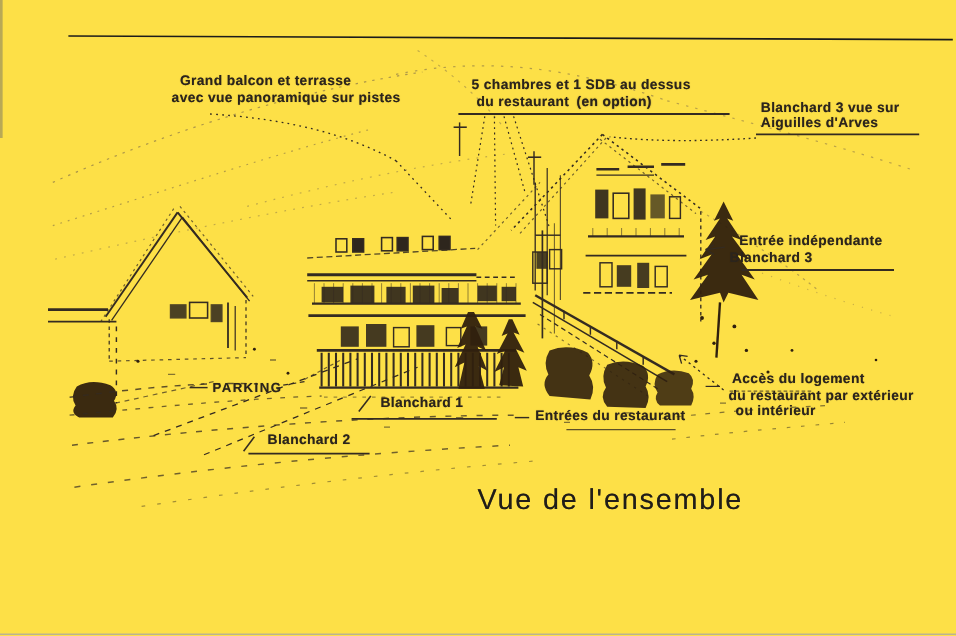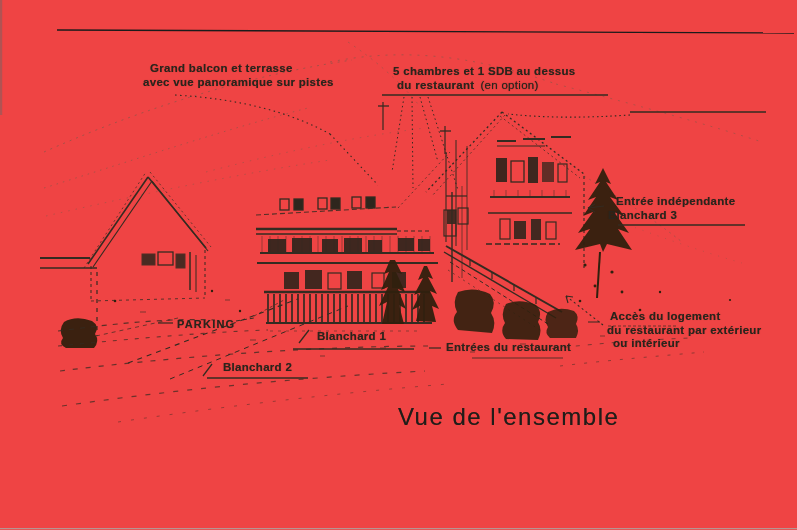--- a/index.html
+++ b/index.html
@@ -1,31 +1,31 @@
 <!DOCTYPE html>
 <html><head>
 <meta charset="utf-8">
 <style>
   html,body{margin:0;padding:0;background:#e8e8e6;}
   .page{
-    position:relative;width:797px;height:530px;background:#ef4444;overflow:hidden;
+    position:relative;width:797px;height:530px;background:#fde047;overflow:hidden;
     font-family:"Liberation Sans",sans-serif;
   }
   svg.sketch{position:absolute;left:0;top:0;}
   .ann{
     position:absolute;color:#2b241c;font-size:11.5px;font-weight:700;
     line-height:13.5px;letter-spacing:.3px;white-space:nowrap;
     text-shadow:0 0 .7px rgba(43,36,28,.55);
   }
   .ann div{white-space:nowrap;}
   .ind3{margin-left:3px}.ind4{margin-left:4px}.ind6{margin-left:6px}
   .ind7{margin-left:7px}.ind8{margin-left:8px}
   #ann-balcony{left:143px;top:62px;}
   #ann-rooms{left:393px;top:65px;}
-  #ann-rooms .opt{font-weight:400;margin-left:6px;text-shadow:0 0 1px rgba(43,36,28,.8);}
+  #ann-rooms .opt{font-weight:700;margin-left:6px;text-shadow:0 0 1px rgba(43,36,28,.8);}
   #ann-b3view{left:634px;top:84px;line-height:12.5px;}
   #ann-entrance{left:608px;top:195px;}
   #ann-access{left:607px;top:298px;line-height:13.5px;margin-top:12px;}
   #ann-parking{left:177px;top:318px;font-size:11px;letter-spacing:1.2px;}
   #ann-b1{left:317px;top:330px;text-align:right;}
   #ann-b2{left:223px;top:361px;}
   #ann-entrees{left:446px;top:341px;}
   .caption{
     position:absolute;left:398px;top:403px;font-size:24px;font-weight:400;
     color:#201d19;letter-spacing:1.5px;text-shadow:0 0 .5px rgba(30,28,25,.6);
@@ -244,20 +244,24 @@
     <div>avec vue panoramique sur pistes</div>
   </div>
 
   <div class="ann" id="ann-rooms">
     <div>5 chambres et 1 SDB au dessus</div>
     <div class="ind4">
       <span>du restaurant</span><span class="opt">(en option)</span>
     </div>
   </div>
 
+  <div class="ann" id="ann-b3view">
+    <div>Blanchard 3 vue sur</div>
+    <div>Aiguilles d'Arves</div>
+  </div>
 
   <div class="ann" id="ann-entrance">
     <div class="ind8">Entrée indépendante</div>
     <div>Blanchard 3</div>
   </div>
 
   <div class="ann" id="ann-access">
     <div class="ind3">Accès du logement</div>
     <div>du restaurant par extérieur</div>
     <div class="ind6">ou intérieur</div>

